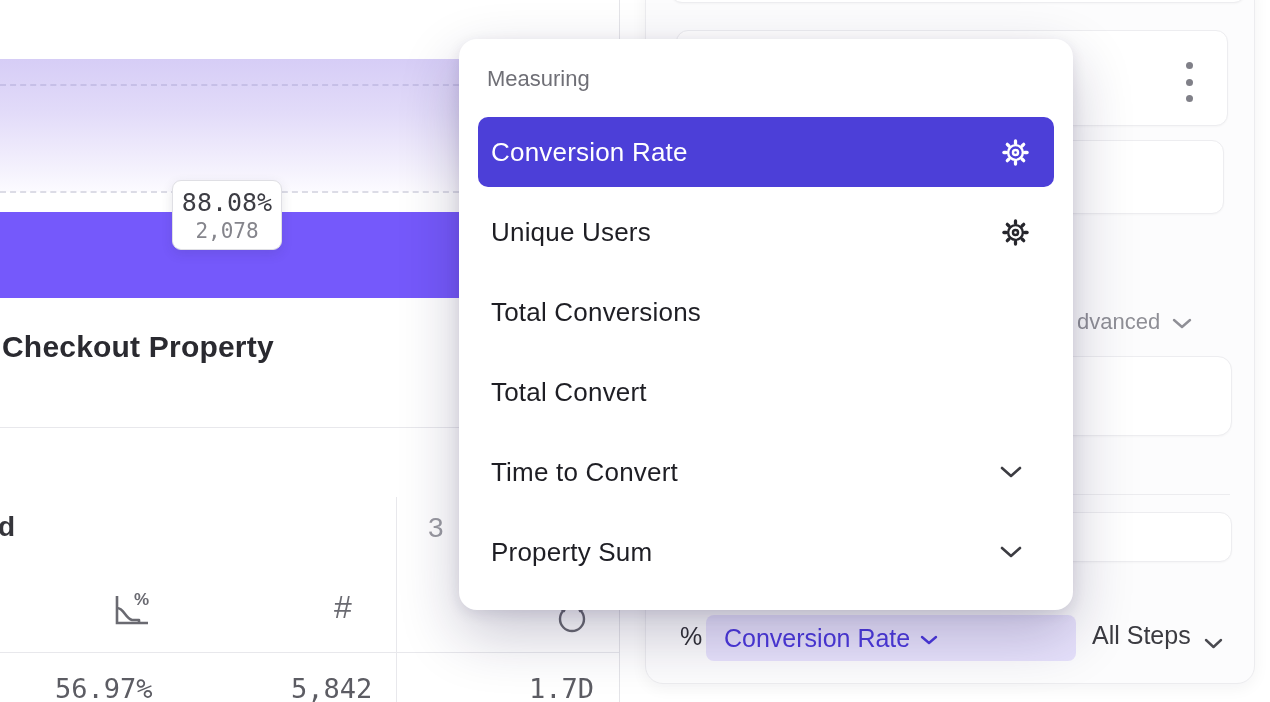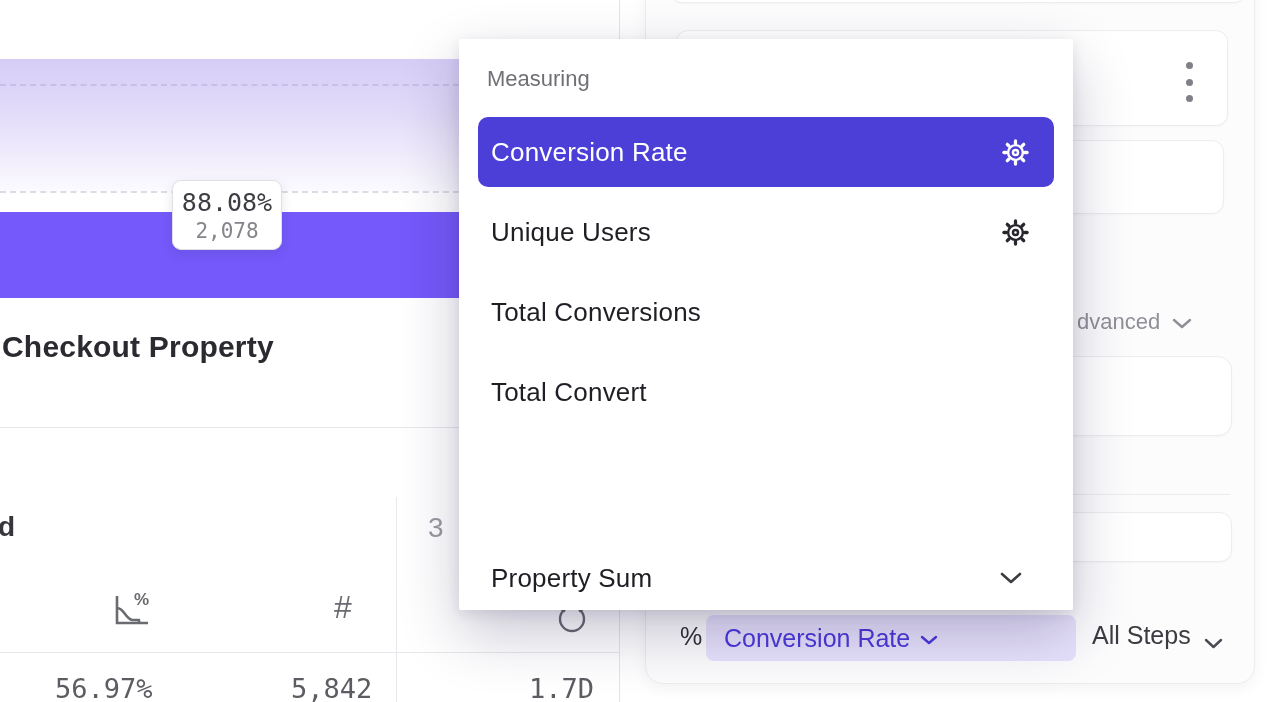--- a/index.html
+++ b/index.html
@@ -61,21 +61,21 @@
   #pct-sym{left:680px;top:622px;font-size:25px;color:#303036;}
   #measure-chip{left:706px;top:615px;width:370px;height:46px;background:#e7e2fc;border-radius:8px;
                 display:flex;align-items:center;padding-left:18px;box-sizing:border-box;gap:10px;cursor:pointer;}
   #measure-chip .lbl{font-size:25px;font-weight:500;color:#4b38dc;}
   #measure-chip svg{margin-top:4px;color:#4b38dc;}
   #all-steps{left:1092px;top:621px;display:flex;align-items:flex-end;gap:13px;cursor:pointer;}
   #all-steps .lbl{font-size:25px;font-weight:500;color:#3b3b41;}
   #all-steps svg{margin-top:5px;color:#4a4a50;}
 
   
-  #dropdown{left:459px;top:39px;width:614px;height:571px;background:#fff;border-radius:2px;
+  #dropdown{left:459px;top:39px;width:614px;height:571px;background:#fff;border-radius:18px;
             box-shadow:0 24px 60px rgba(28,22,70,.24),0 4px 14px rgba(28,22,70,.10);z-index:10;}
   #menu-label{position:absolute;left:28px;top:27px;font-size:22px;color:#6f6f76;}
   .menu-row{position:absolute;left:19px;width:576px;height:70px;border-radius:10px;
             display:flex;align-items:center;padding:0 24px 0 13px;box-sizing:border-box;cursor:pointer;}
   .menu-row .lbl{font-size:26px;font-weight:500;color:#1e1e24;letter-spacing:.2px;}
   .menu-row.selected{background:#4c3fd8;}
   .menu-row.selected .lbl{color:#ffffff;}
   .menu-row .trail{margin-left:auto;display:flex;align-items:center;}
   .gear{color:#26262c;}
   .menu-row.selected .gear{color:#ffffff;}
@@ -207,22 +207,30 @@
     </div>
 
     <div class="menu-row" style="top:238px;">
       <span class="lbl">Total Conversions</span>
     </div>
 
     <div class="menu-row" style="top:318px;">
       <span class="lbl">Total Convert</span>
     </div>
 
-
-    <div class="menu-row" style="top:504px;">
+    <div class="menu-row" style="top:398px;">
+      <span class="lbl">Time to Convert</span>
+      <span class="trail menu-chevron">
+        <svg width="22" height="13" viewBox="0 0 22 13">
+            <polyline points="2,2 11,10 20,2" fill="none" stroke="currentColor" stroke-width="2.6" stroke-linecap="round" stroke-linejoin="round"></polyline>
+          </svg>
+      </span>
+    </div>
+
+    <div class="menu-row" style="top:478px;">
       <span class="lbl">Property Sum</span>
       <span class="trail menu-chevron">
         <svg width="22" height="13" viewBox="0 0 22 13">
             <polyline points="2,2 11,10 20,2" fill="none" stroke="currentColor" stroke-width="2.6" stroke-linecap="round" stroke-linejoin="round"></polyline>
           </svg>
       </span>
     </div>
   </div>
 
 </div>

